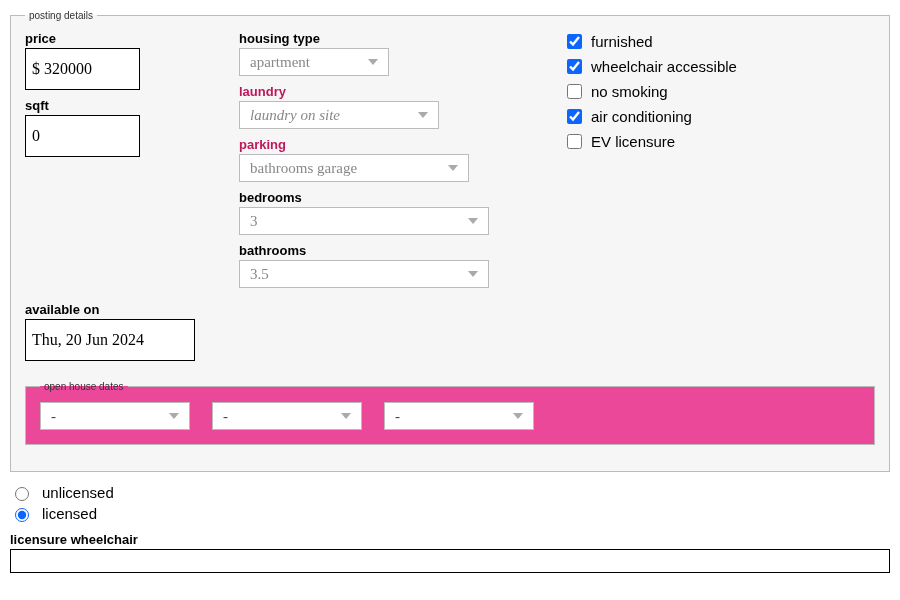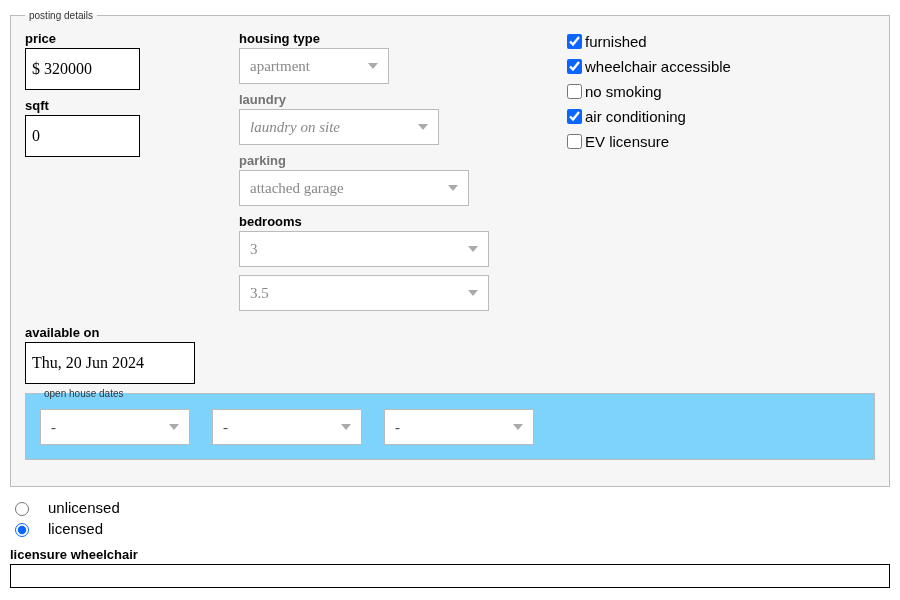--- a/index.html
+++ b/index.html
@@ -12,22 +12,22 @@
     background: #fff;
     width: 900px;
   }
   fieldset {
     border: 1px solid #bbb;
     background: #f6f6f6;
     padding: 10px 14px 14px 14px;
     margin: 0 0 12px 0;
   }
   fieldset.inner {
-    background: #7dd3fc;
-    margin-top: 4px;
+    background: #ec4899;
+    margin-top: 20px;
   }
   legend {
     font-size: 10px;
     color: #333;
     padding: 0 4px;
   }
   .row1 {
     display: flex;
     gap: 24px;
     align-items: flex-start;
@@ -36,38 +36,38 @@
   .col-left { width: 190px; }
   .col-mid { width: 300px; }
   .col-right { flex: 1; }
   .fieldblock { margin-bottom: 8px; }
   .lbl {
     display: block;
     font-weight: bold;
     font-size: 13px;
     margin-bottom: 2px;
   }
-  .lbl-green { color: #737373; }
+  .lbl-green { color: #be185d; }
   input[type="text"].txt {
     border: 1px solid #000;
     padding: 20px 6px;
     font-size: 16px;
     font-family: "Times New Roman", Times, serif;
     height: 40px;
     background: #fff;
   }
   .txt-price { width: 115px; }
   .txt-sqft { width: 115px; }
   .txt-date { width: 170px; }
   .txt-full { width: 100%; border: 1px solid #000; height: 24px; padding: 2px 4px; font-size: 14px; background:#fff;}
   .select {
     position: relative;
     border: 1px solid #bbb;
     background: #fff;
-    height: 36px;
+    height: 28px;
     display: flex;
     align-items: center;
     padding: 0 28px 0 10px;
     font-size: 15px;
     color: #888;
     font-family: "Times New Roman", Times, serif;
     cursor: pointer;
   }
   .select .caret {
     position: absolute;
@@ -80,32 +80,33 @@
     border-top: 6px solid #aaa;
   }
   .select.s150 { width: 150px; }
   .select.s200 { width: 200px; font-style: italic; }
   .select.s230 { width: 230px; }
   .select.s250 { width: 250px; }
   .select.s150b { width: 150px; color:#444; }
   .cbrow {
     display: flex;
     align-items: center;
+    gap: 6px;
     margin-bottom: 4px;
     font-size: 15px;
   }
   .cbrow input[type="checkbox"] {
     width: 15px; height: 15px;
     accent-color: #0a66ff;
   }
   .oh-row { display: flex; gap: 22px; }
   .radio-row {
     display: flex;
     align-items: center;
-    gap: 16px;
+    gap: 10px;
     font-size: 15px;
     margin-bottom: 4px;
   }
   .radio-row input[type="radio"]{
     width:14px;height:14px;accent-color:#0a66ff;
   }
   .spacer6{height:6px;}
 </style>
 </head>
 <body>
@@ -139,32 +140,33 @@
       <div class="fieldblock">
         <span class="lbl lbl-green">laundry</span>
         <div class="select s200">
           <span>laundry on site</span>
           <span class="caret"></span>
         </div>
       </div>
       <div class="fieldblock">
         <span class="lbl lbl-green">parking</span>
         <div class="select s230">
-          <span>attached garage</span>
+          <span>bathrooms garage</span>
           <span class="caret"></span>
         </div>
       </div>
       <div class="fieldblock">
         <span class="lbl">bedrooms</span>
         <div class="select s250">
           <span>3</span>
           <span class="caret"></span>
         </div>
       </div>
       <div class="fieldblock">
+        <span class="lbl">bathrooms</span>
         <div class="select s250">
           <span>3.5</span>
           <span class="caret"></span>
         </div>
       </div>
     </div>
 
     <div class="col col-right">
       <label class="cbrow">
         <input type="checkbox" checked="" style="">

